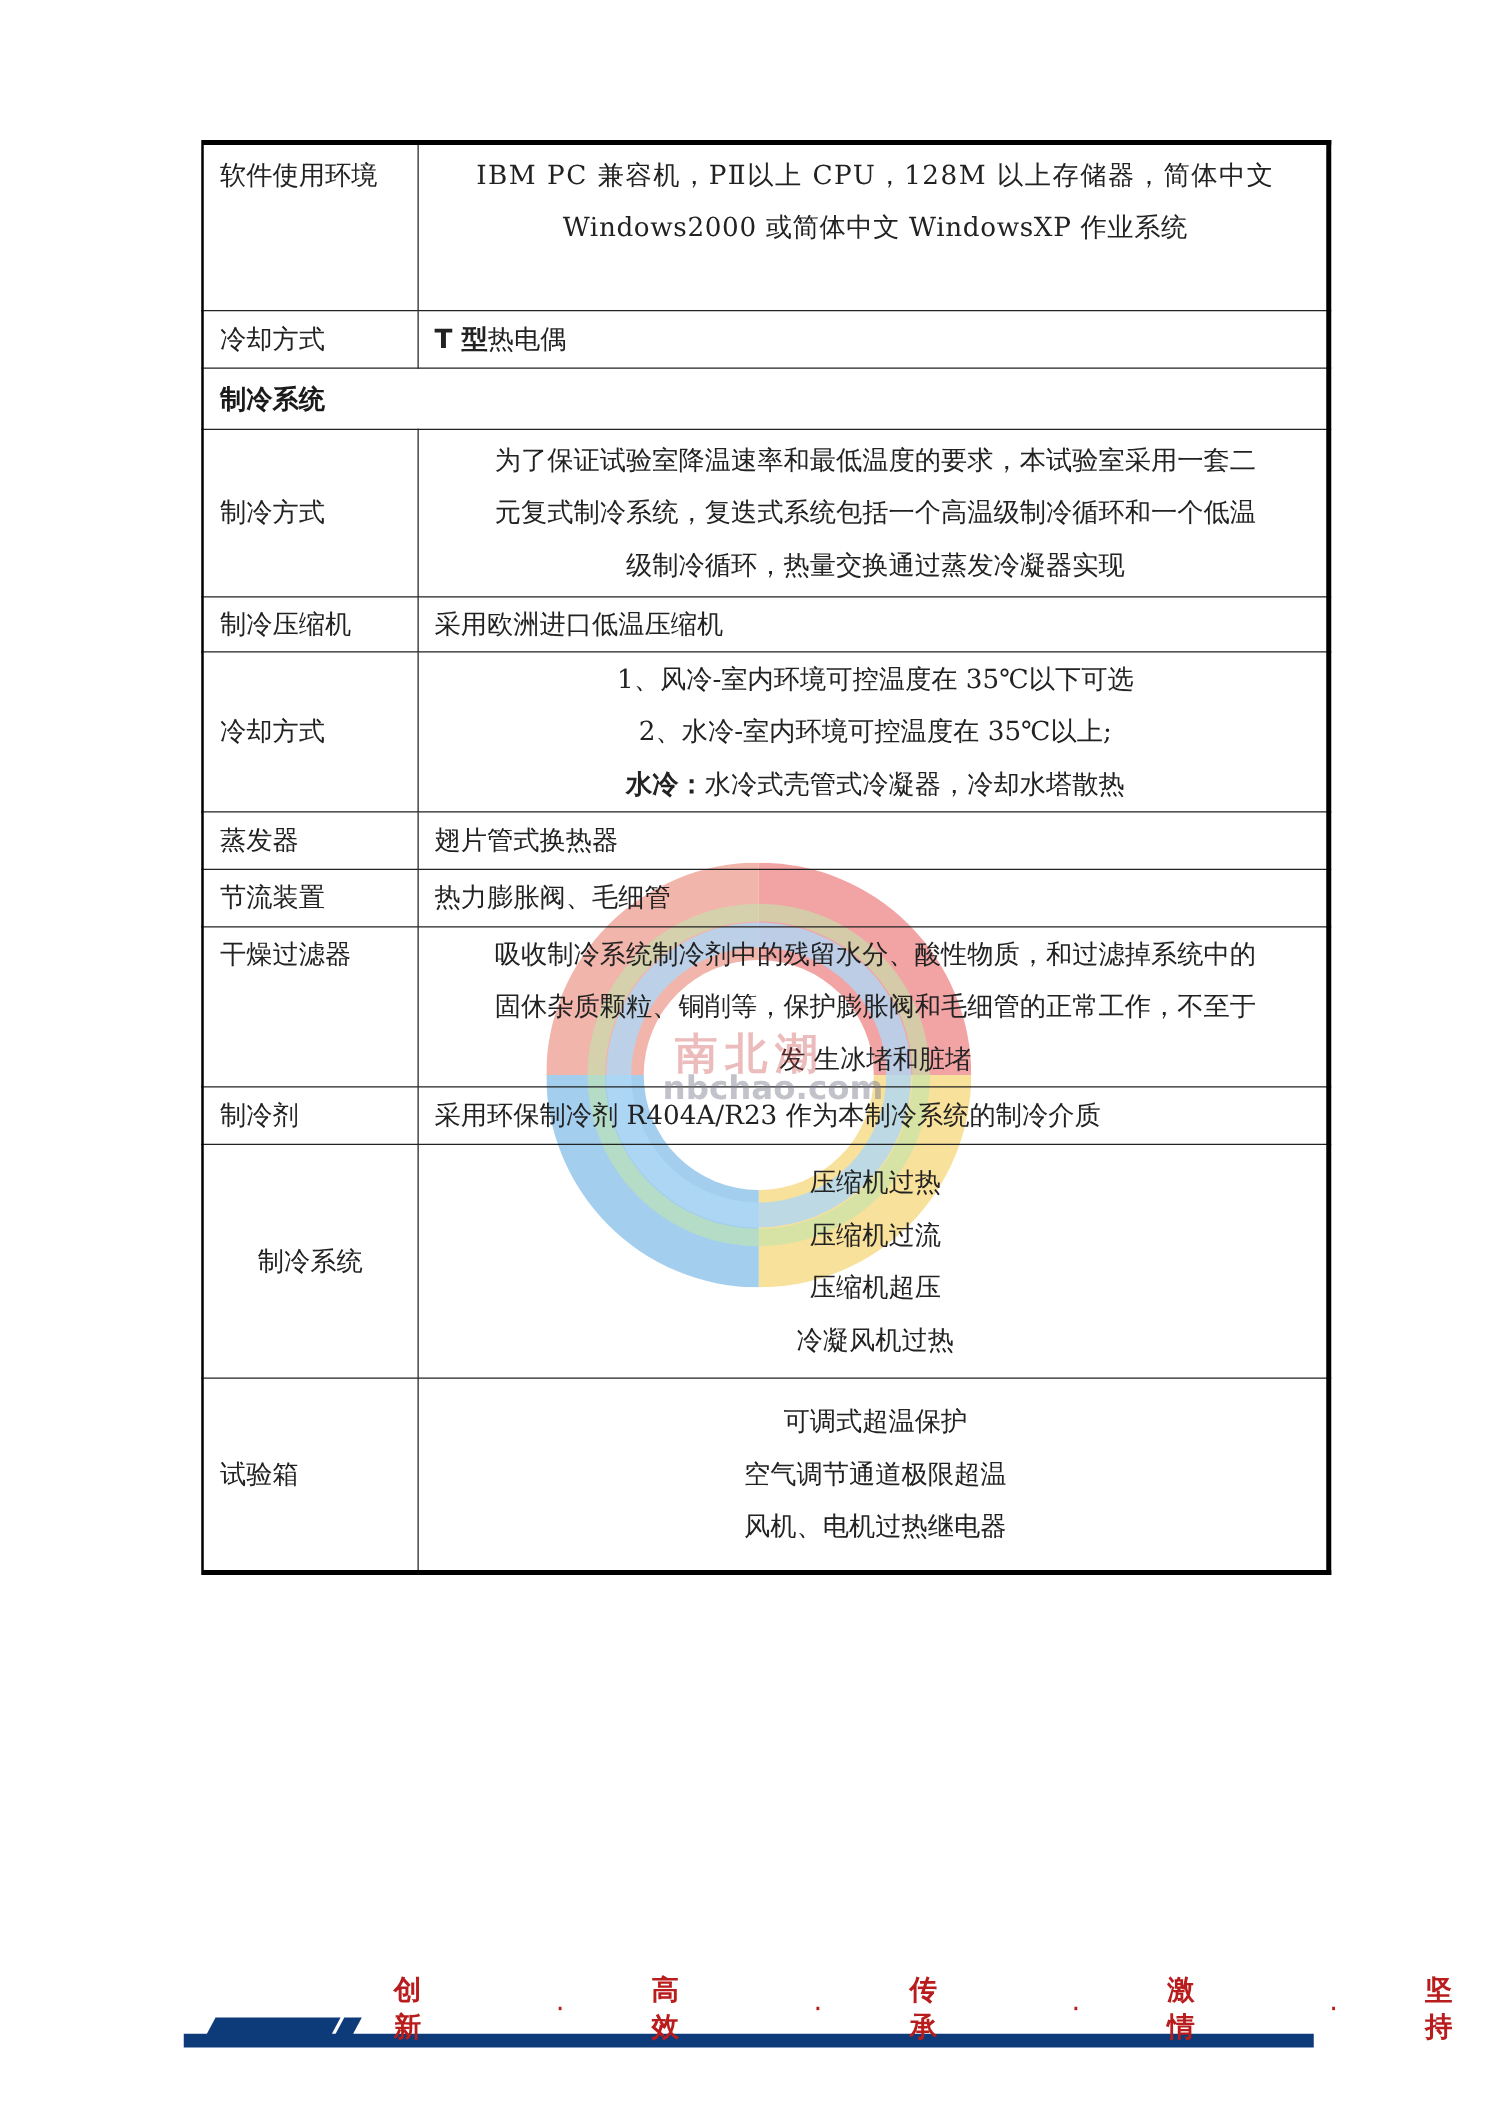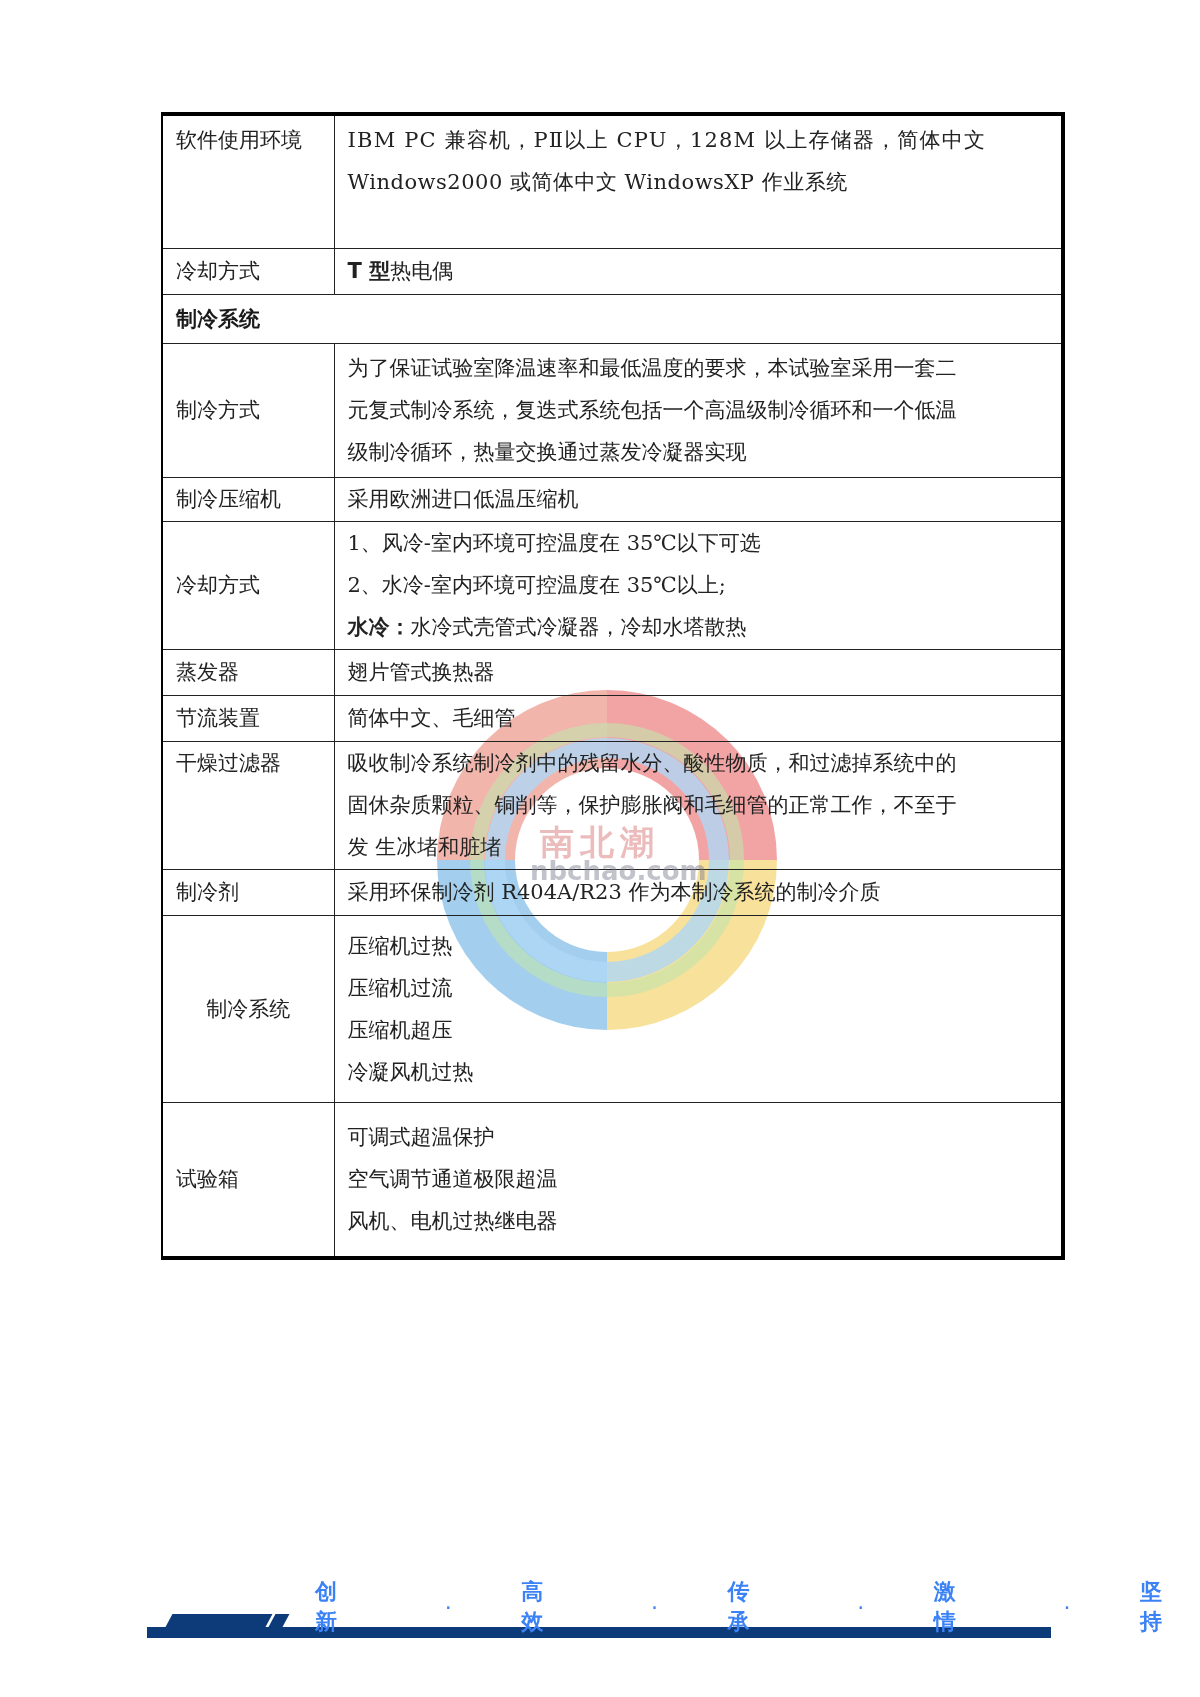--- a/index.html
+++ b/index.html
@@ -12,21 +12,21 @@
                    font-size: 21px; line-height: 42px; padding: 0 0 0 13px; }
   .spec-table { border-top: 4px solid #000; border-bottom: 4px solid #000;
                 border-left: 2px solid #000; border-right: 4px solid #000; }
   .spec-table col.c1 { width: 172px; }
   .spec-table td.label { color: #222; }
   .spec-table td.value { padding-left: 13px; padding-right: 8px; color: #222; }
   .spec-table td.section { font-weight: bold; font-family: "DejaVu Sans", sans-serif; font-size: 21px; }
   .spec-table td.center { text-align: center; padding-left: 0; }
   .spec-table td.top { vertical-align: top; }
   .spec-table td.lbl-top { vertical-align: top; margin-left: 25px; }
-  .spec-table .line { display: block; }
+  .spec-table .line { display: block; text-align: center; }
   .spec-table .bold { font-weight: bold; font-family: "DejaVu Sans", sans-serif; }
   .mono-ish { letter-spacing: 0.5px; }
 
   
   .watermark { position: absolute; left: 437px; top: 690px; width: 340px; height: 340px;
                z-index: 1; pointer-events: none; opacity: 0.55; }
   .wm-text { position: absolute; left: 540px; top: 820px; z-index: 3; font-size: 34px;
              color: rgba(200,60,60,0.35); font-weight: bold; font-family: "DejaVu Sans", sans-serif;
              letter-spacing: 6px; pointer-events: none; }
   .wm-url { position: absolute; left: 530px; top: 856px; z-index: 3; font-size: 26px;
@@ -34,21 +34,21 @@
             pointer-events: none; }
 
   
   .footer { position: absolute; left: 0; top: 1590px; width: 1200px; height: 60px; }
   .footer-bar { position: absolute; left: 147px; top: 37px; width: 904px; height: 11px; background: #0d3b7a; }
   .footer-tab1 { position: absolute; left: 165px; top: 24px; width: 100px; height: 14px; background: #0d3b7a;
                  transform: skewX(-28deg); transform-origin: bottom left; }
   .footer-tab2 { position: absolute; left: 268px; top: 24px; width: 14px; height: 14px; background: #0d3b7a;
                  transform: skewX(-28deg); transform-origin: bottom left; }
   .slogan { position: absolute; left: 315px; top: 0px; height: 34px; display: flex; align-items: center;
-            font-family: "DejaVu Sans", sans-serif; font-size: 22px; color: #3b82f6; font-weight: bold; gap: 29px; }
+            font-family: "DejaVu Sans", sans-serif; font-size: 22px; color: #b91c1c; font-weight: bold; gap: 29px; }
   .slogan .word { letter-spacing: 12px; }
   .slogan .dot { width: 100px; text-align: center; font-weight: normal; }
 </style>
 </head>
 <body>
 
 <svg class="watermark" viewBox="0 0 340 340">
   <defs>
     <mask id="ring">
         <rect width="340" height="340" fill="white"></rect>
@@ -106,21 +106,21 @@
         <span class="line">2、水冷-室内环境可控温度在 35℃以上;</span>
         <span class="line"><span class="bold">水冷：</span><span>水冷式壳管式冷凝器，冷却水塔散热</span></span>
       </td>
     </tr>
     <tr style="height:46px;">
       <td class="label">蒸发器</td>
       <td class="value">翅片管式换热器</td>
     </tr>
     <tr style="height:46px;">
       <td class="label">节流装置</td>
-      <td class="value">简体中文、毛细管</td>
+      <td class="value">热力膨胀阀、毛细管</td>
     </tr>
     <tr style="height:128px;">
       <td class="label lbl-top">干燥过滤器</td>
       <td class="value">
         <span class="line">吸收制冷系统制冷剂中的残留水分、酸性物质，和过滤掉系统中的</span>
         <span class="line">固休杂质颗粒、铜削等，保护膨胀阀和毛细管的正常工作，不至于</span>
         <span class="line">发 生冰堵和脏堵</span>
       </td>
     </tr>
     <tr style="height:46px;">

